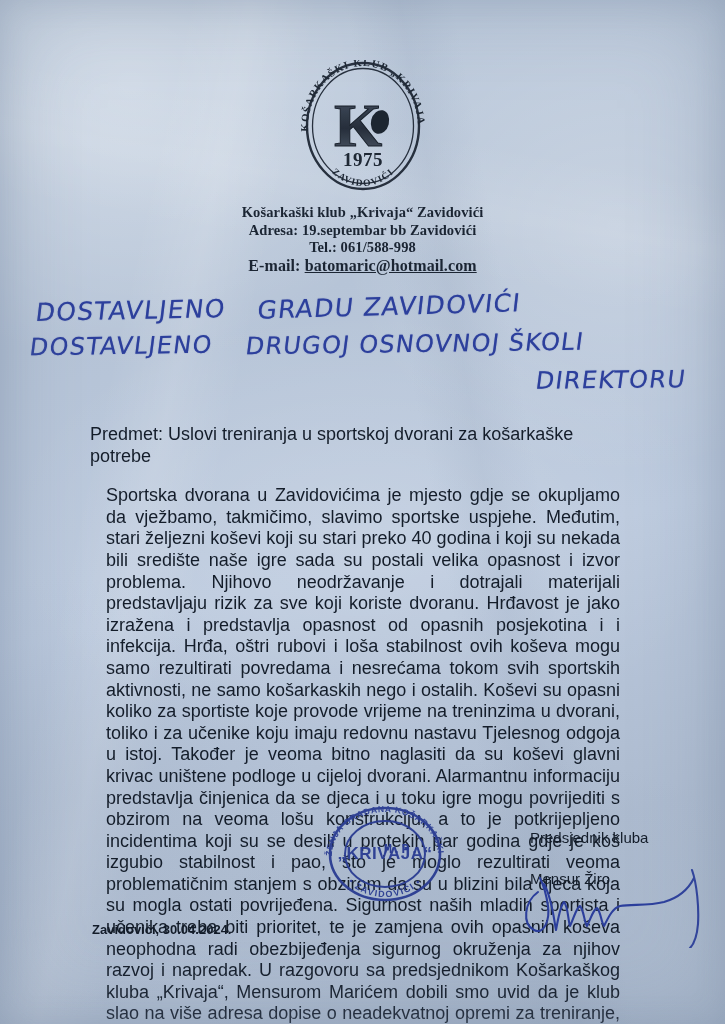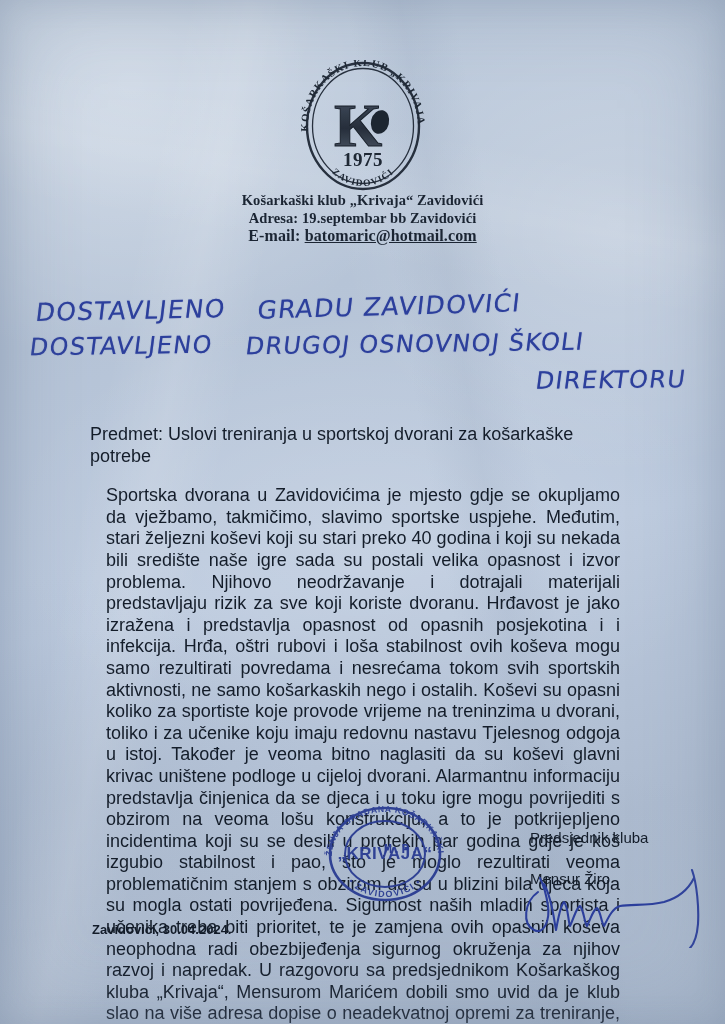--- a/index.html
+++ b/index.html
@@ -53,21 +53,21 @@
   }
   #emblem-wrap {
     height: 132px;
     display: flex;
     align-items: center;
     justify-content: center;
   }
   .emblem { display:block; filter: contrast(1.05); }
 
   .lh-lines {
-    margin-top: 0;
+    margin-top: 12px;
     color: #1b2533;
     font-family: "Liberation Serif", serif;
     font-weight: bold;
     letter-spacing: 0.1px;
   }
   .lh-line        { font-size: 14.5px; line-height: 17.5px; }
   .lh-line.small  { font-size: 16px; line-height: 17px; }
   .lh-email-val   { text-decoration: underline; }
 
   
@@ -184,20 +184,21 @@
         </text>
         <text x="70" y="86" font-family="Liberation Serif, serif" font-size="62" font-weight="bold" fill="url(#kgrad)" stroke="#1d242e" stroke-width="1" text-anchor="middle">K</text>
         <ellipse cx="92" cy="62" rx="9" ry="12" fill="#222a35" transform="rotate(14 92 62)"></ellipse>
         <text x="75" y="106" font-family="Liberation Serif, serif" font-size="19" font-weight="bold" fill="#232c38" text-anchor="middle" letter-spacing="0.5">1975</text>
       </svg>
     </div>
 
     <div class="lh-lines">
       <div class="lh-line">Košarkaški klub „Krivaja“ Zavidovići</div>
       <div class="lh-line">Adresa: 19.septembar bb Zavidovići</div>
+      <div class="lh-line">Tel.: 061/588-998</div>
       <div class="lh-line small"><span>E-mail:</span> <span class="lh-email-val">batomaric@hotmail.com</span></div>
     </div>
 
   </div>
 
   <div id="handwriting">
     <span class="hw hw-l1a">DOSTAVLJENO</span>
     <span class="hw hw-l1b">GRADU ZAVIDOVIĆI</span>
     <span class="hw hw-l2a">DOSTAVLJENO</span>
     <span class="hw hw-l2b">DRUGOJ OSNOVNOJ ŠKOLI</span>

